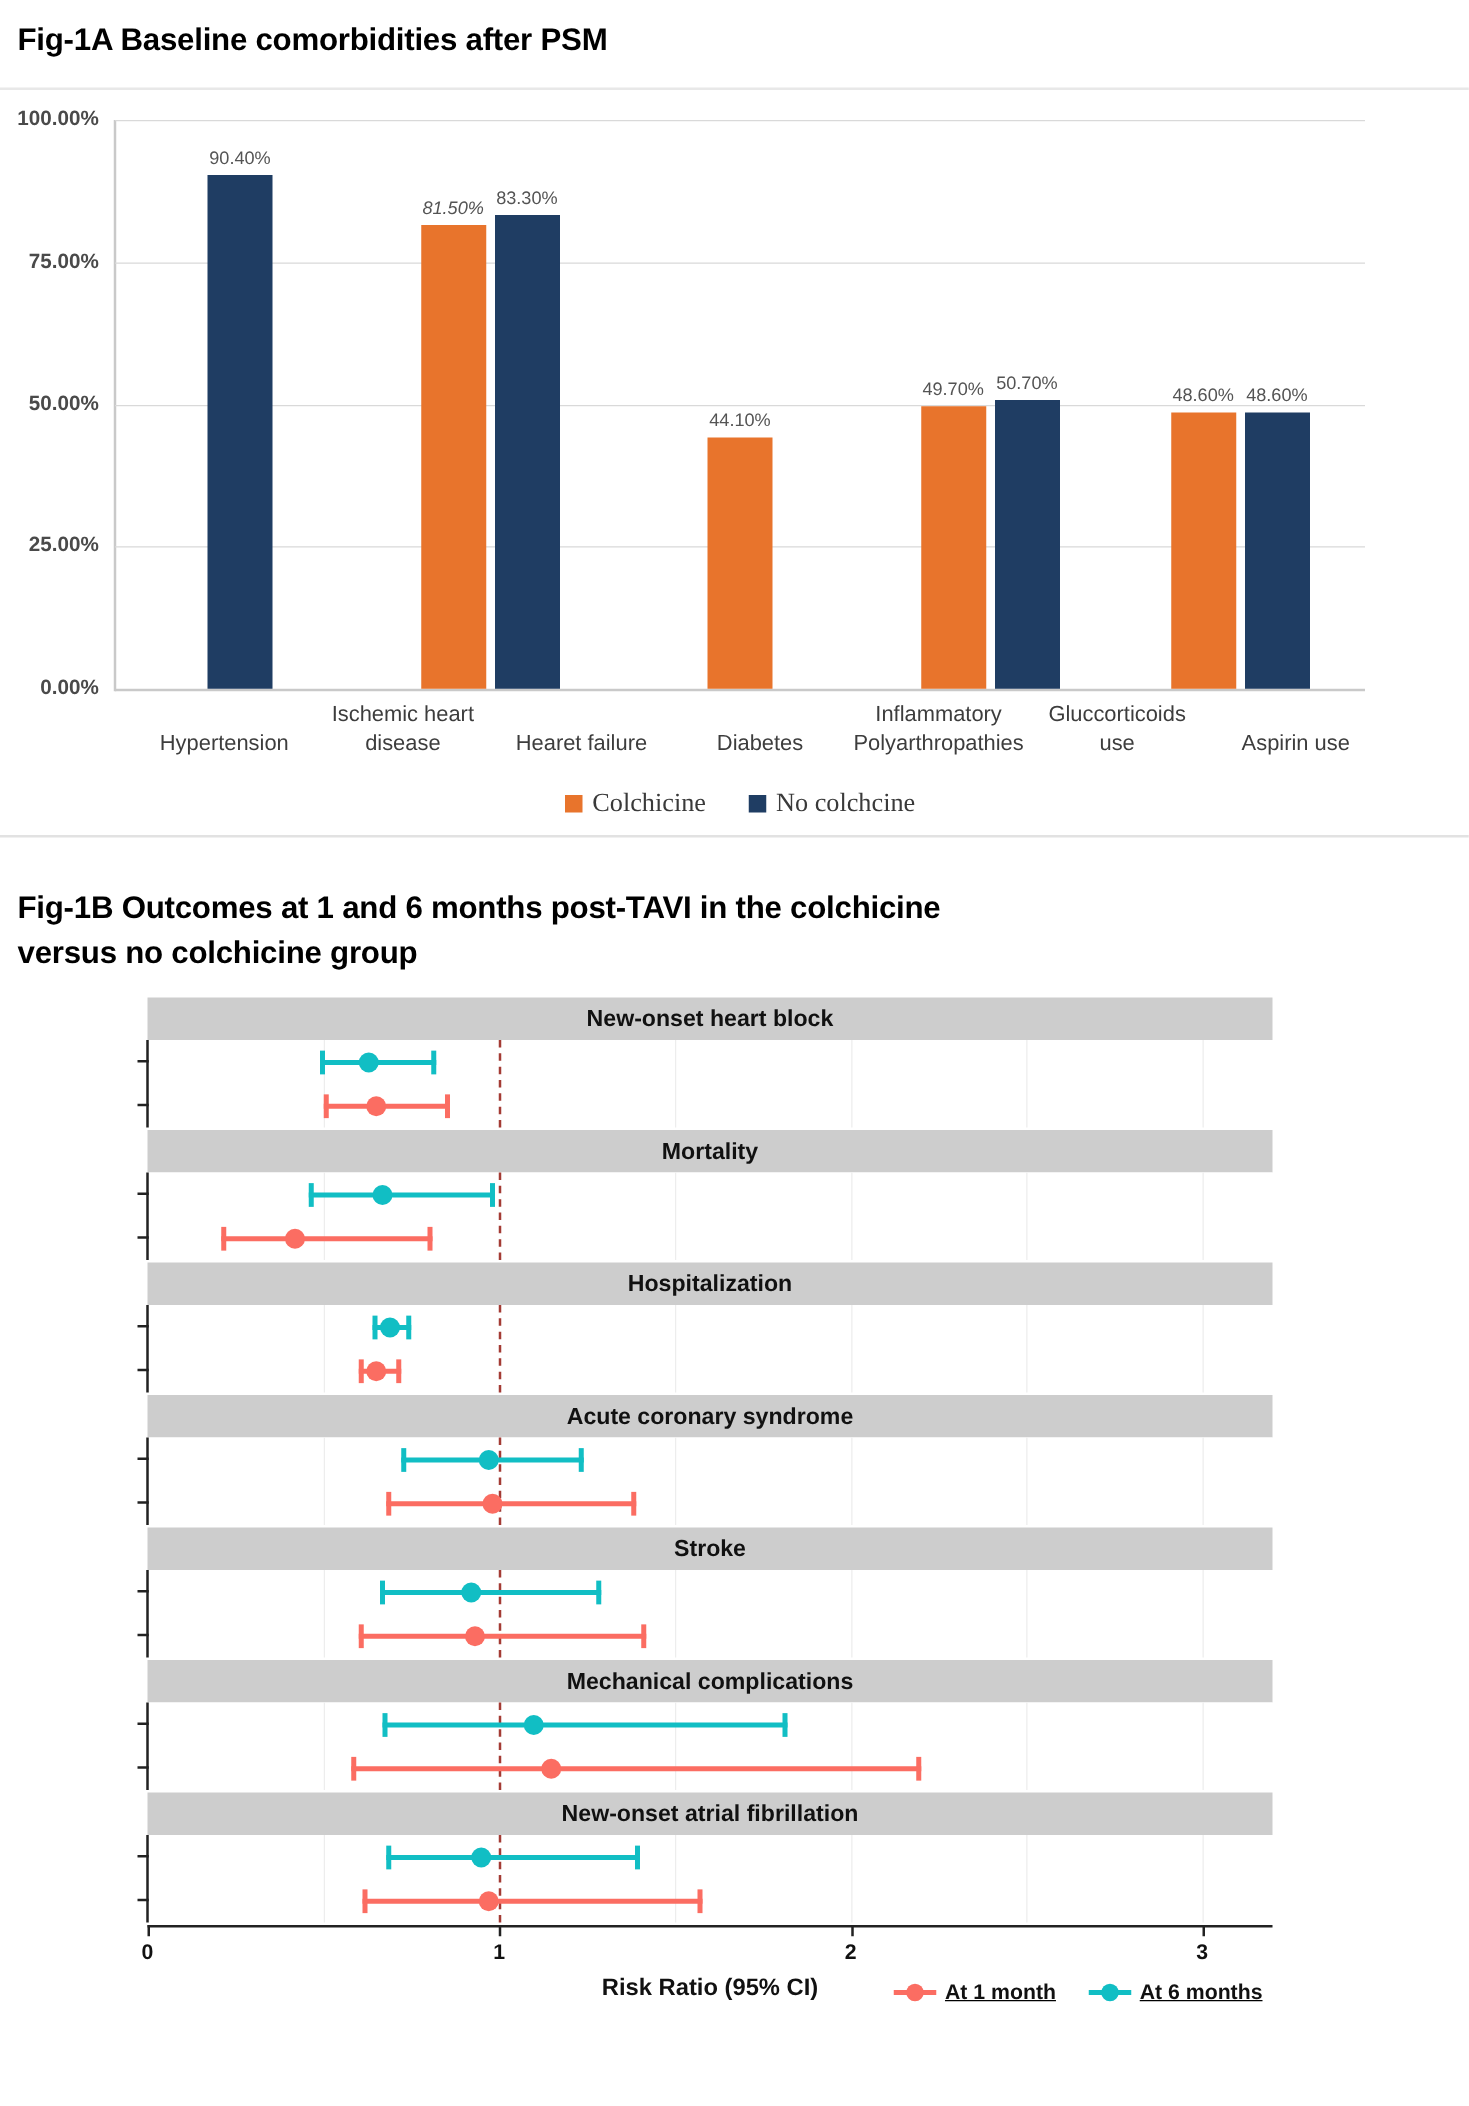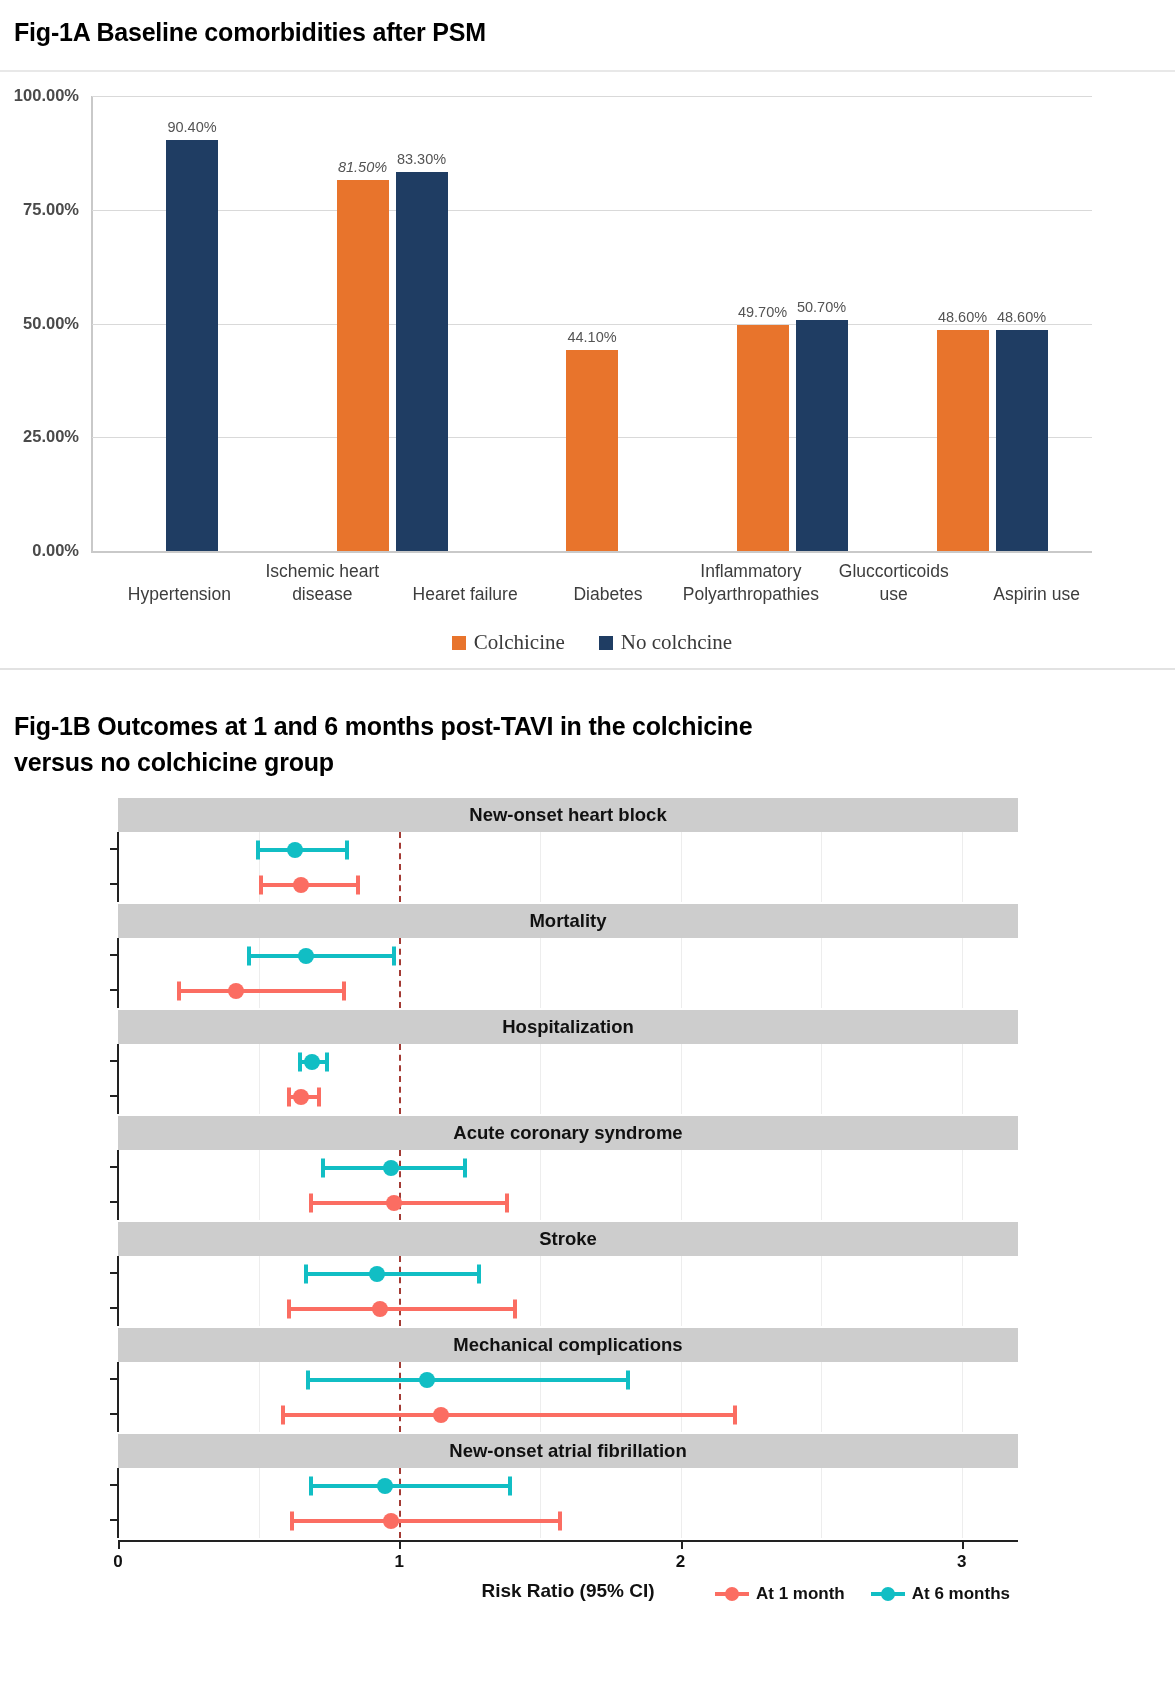--- a/index.html
+++ b/index.html
@@ -92,21 +92,21 @@
   .xaxisB { position:absolute; left:118px; top:0; width:900px; height:2px; background:#222; }
   .xtick { position:absolute; top:0; width:2px; height:9px; background:#222; }
   .xticklabel {
     position:absolute; top:12px; transform:translateX(-50%);
     font-size:17px; font-weight:bold; color:#111;
   }
   .xtitle {
     position:absolute; top:40px; width:900px; text-align:center;
     font-size:19px; font-weight:bold; color:#111;
   }
-  .legendB { position:absolute; top:44px; right:8px; display:flex; align-items:center; gap:26px; }
+  .legendB { position:absolute; top:44px; right:8px; display:flex; align-items:center; gap:26px;text-decoration:underline; }
   .legB-item { display:flex; align-items:center; gap:7px; }
   .legB-line { width:34px; height:4px; position:relative; }
   .legB-dot { position:absolute; left:50%; top:50%; transform:translate(-50%,-50%); width:14px; height:14px; border-radius:50%; }
   .legB-text { font-size:17px; font-weight:bold; color:#111; }
 </style>
 </head>
 <body>
 
 <section id="fig1a">
   <div class="fig-title-a">Fig-1A Baseline comorbidities after PSM</div>

